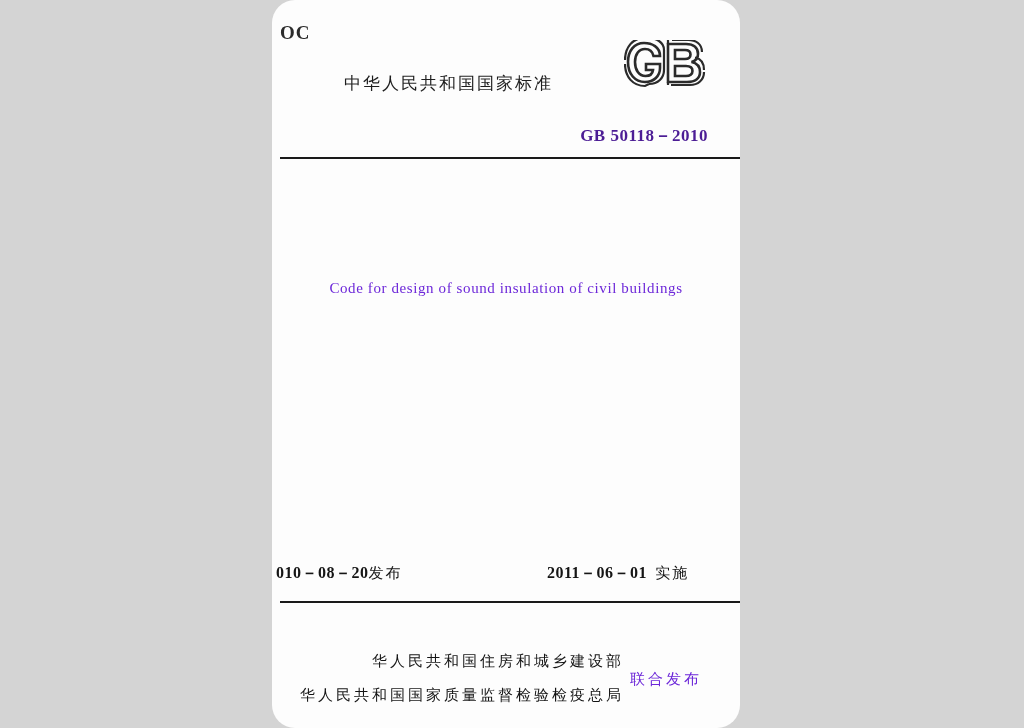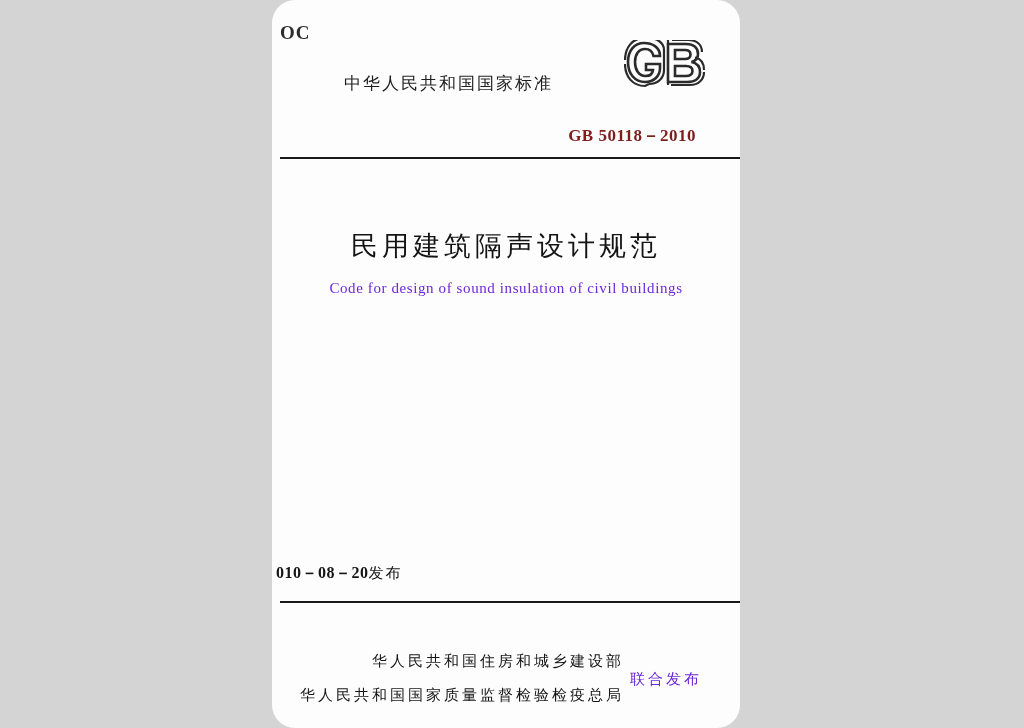--- a/index.html
+++ b/index.html
@@ -52,27 +52,27 @@
   .gb-logo {
     position: absolute;
     left: 352px;
     top: -24px;
     width: 96px;
     height: 64px;
   }
   .gb-logo svg { display:block; }
   .std-number {
     position: absolute;
-    right: 44px;
+    right: 32px;
     top: 124px;
     font-family: "Liberation Serif", serif;
     font-weight: bold;
     font-size: 17px;
     letter-spacing: 0.5px;
-    color: #7f1d1d;
+    color: #4c1d95;
   }
   .rule-top {
     position: absolute;
     left: 8px;
     top: 157px;
     width: 460px;
     height: 0;
     border-top: 2px solid #1a1a1a;
   }
   .rule-bottom {
@@ -201,26 +201,28 @@
           <path d="M44 42 L44 45" stroke-width="2.2"></path>
         </g>
       </svg>
     </div>
   </div>
 
   <div class="std-number">GB 50118－2010</div>
 
   <div class="rule-top"></div>
 
-  <div class="title-cn">民用建筑隔声设计规范</div>
   <div class="title-en">Code for design of sound insulation of civil buildings</div>
 
   <div class="dates">
     <div class="date-issue">
       <span>010－08－20</span><span class="word">发布</span>
+    </div>
+    <div class="date-effective">
+      <span>2011－06－01</span><span class="word">实施</span>
     </div>
   </div>
 
   <div class="rule-bottom"></div>
 
   <div class="issuers">
     <div class="issuer-line l1">华人民共和国住房和城乡建设部</div>
     <div class="issuer-line l2">华人民共和国国家质量监督检验检疫总局</div>
     <div class="joint">联合发布</div>
   </div>

